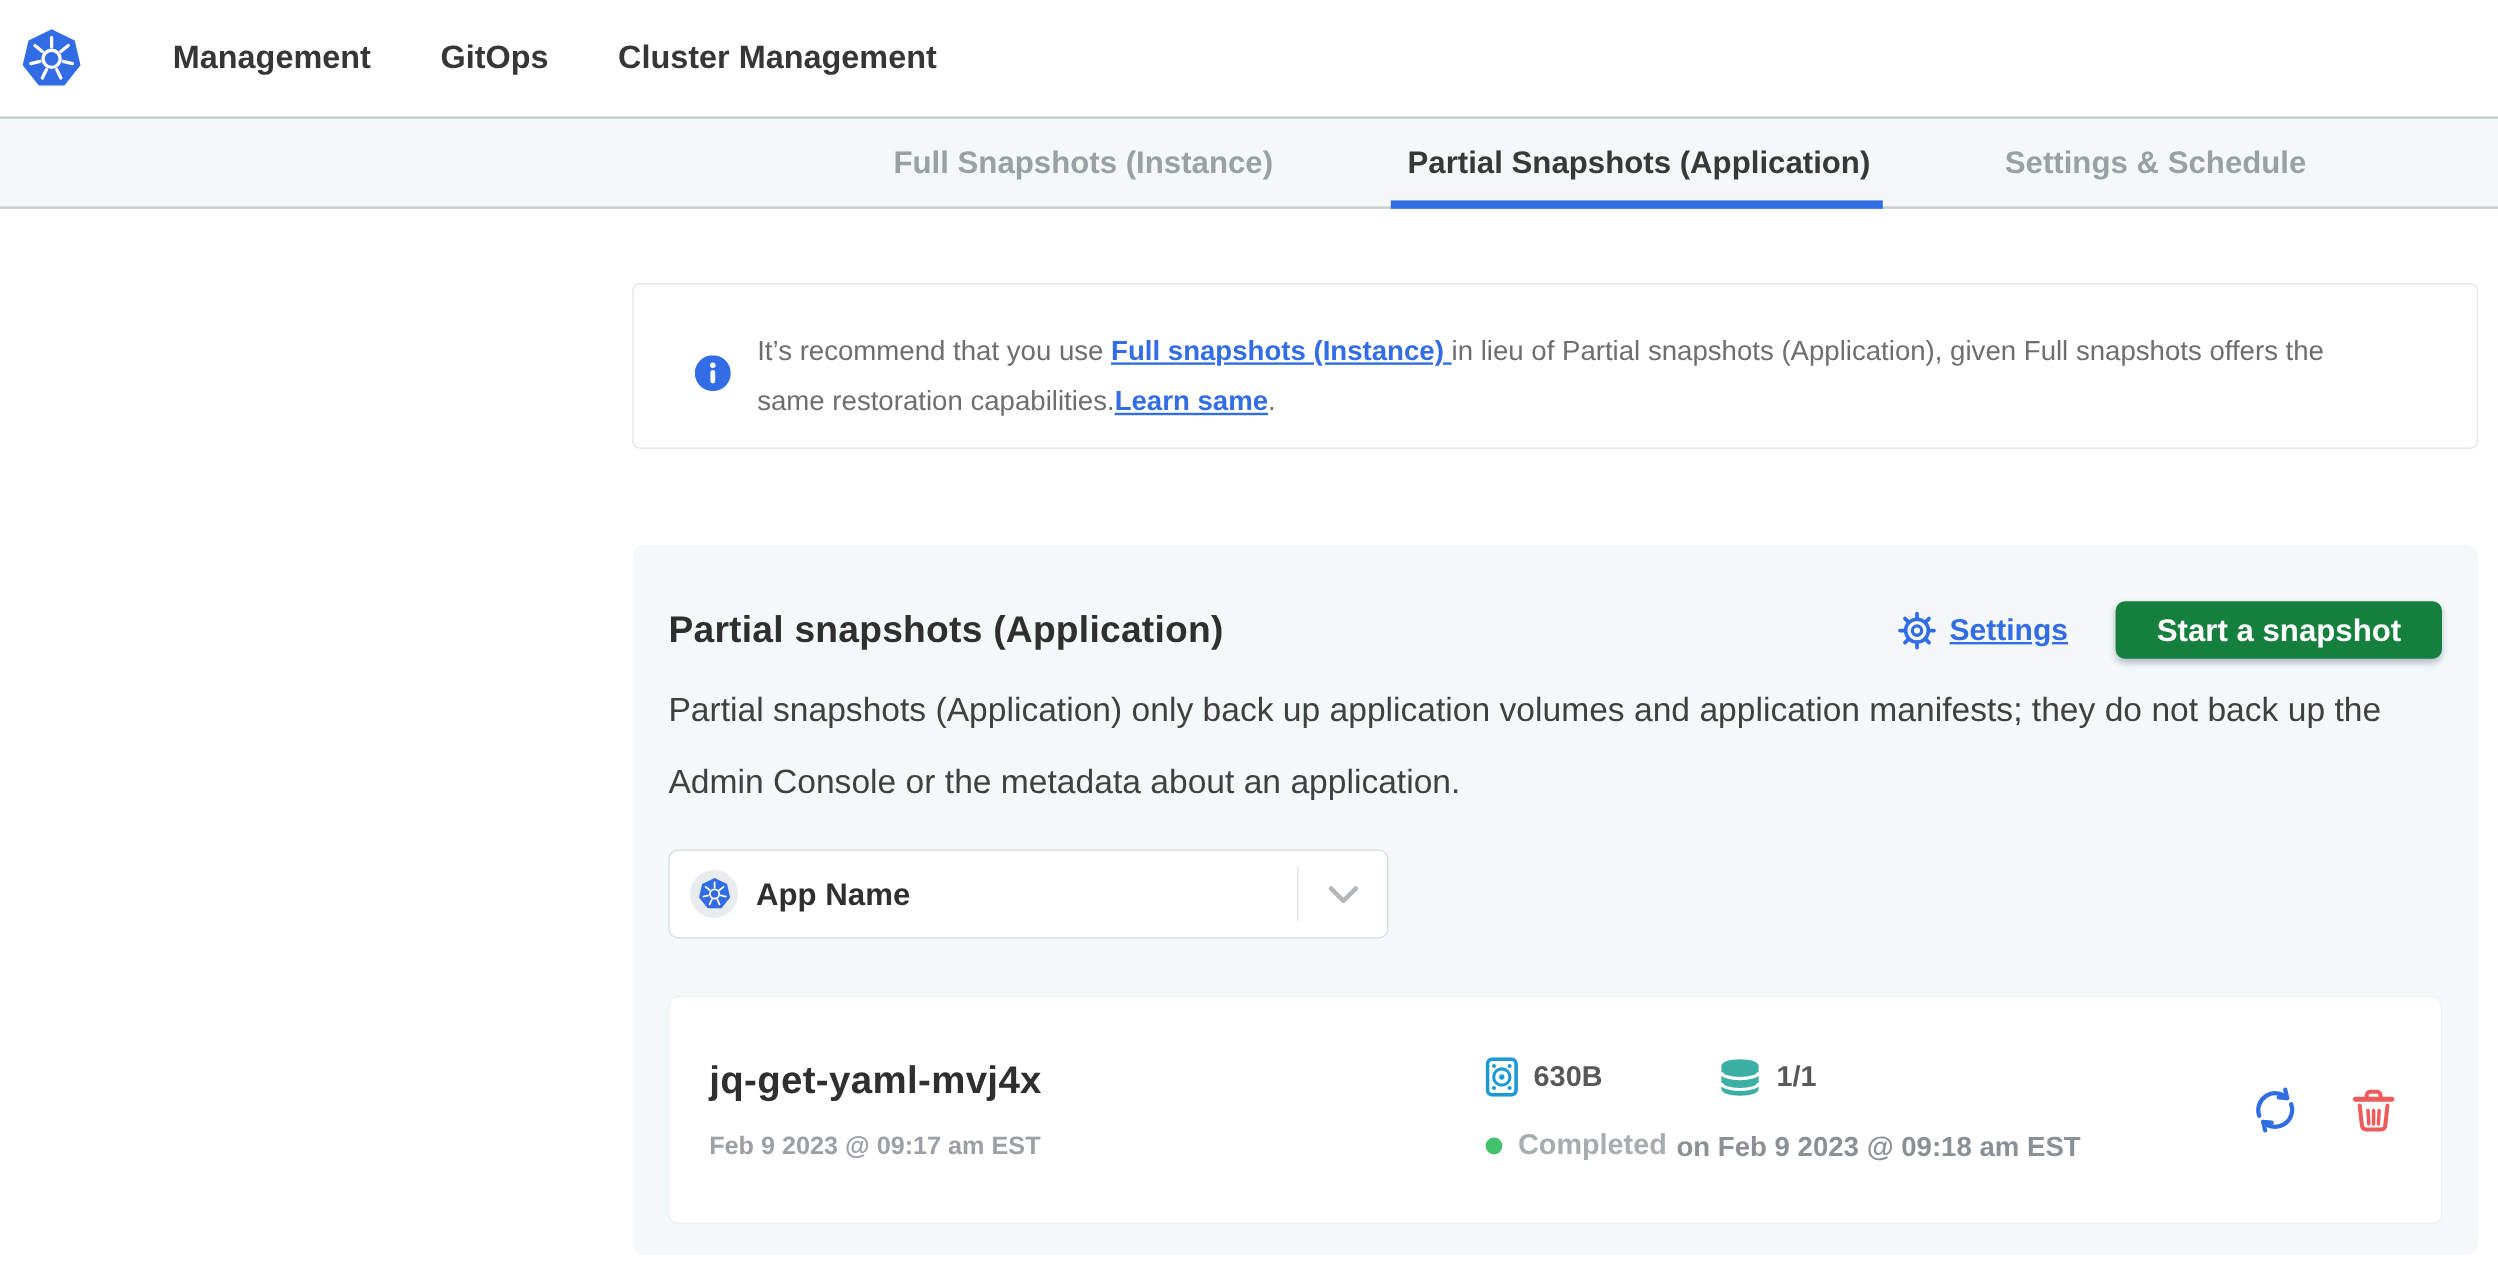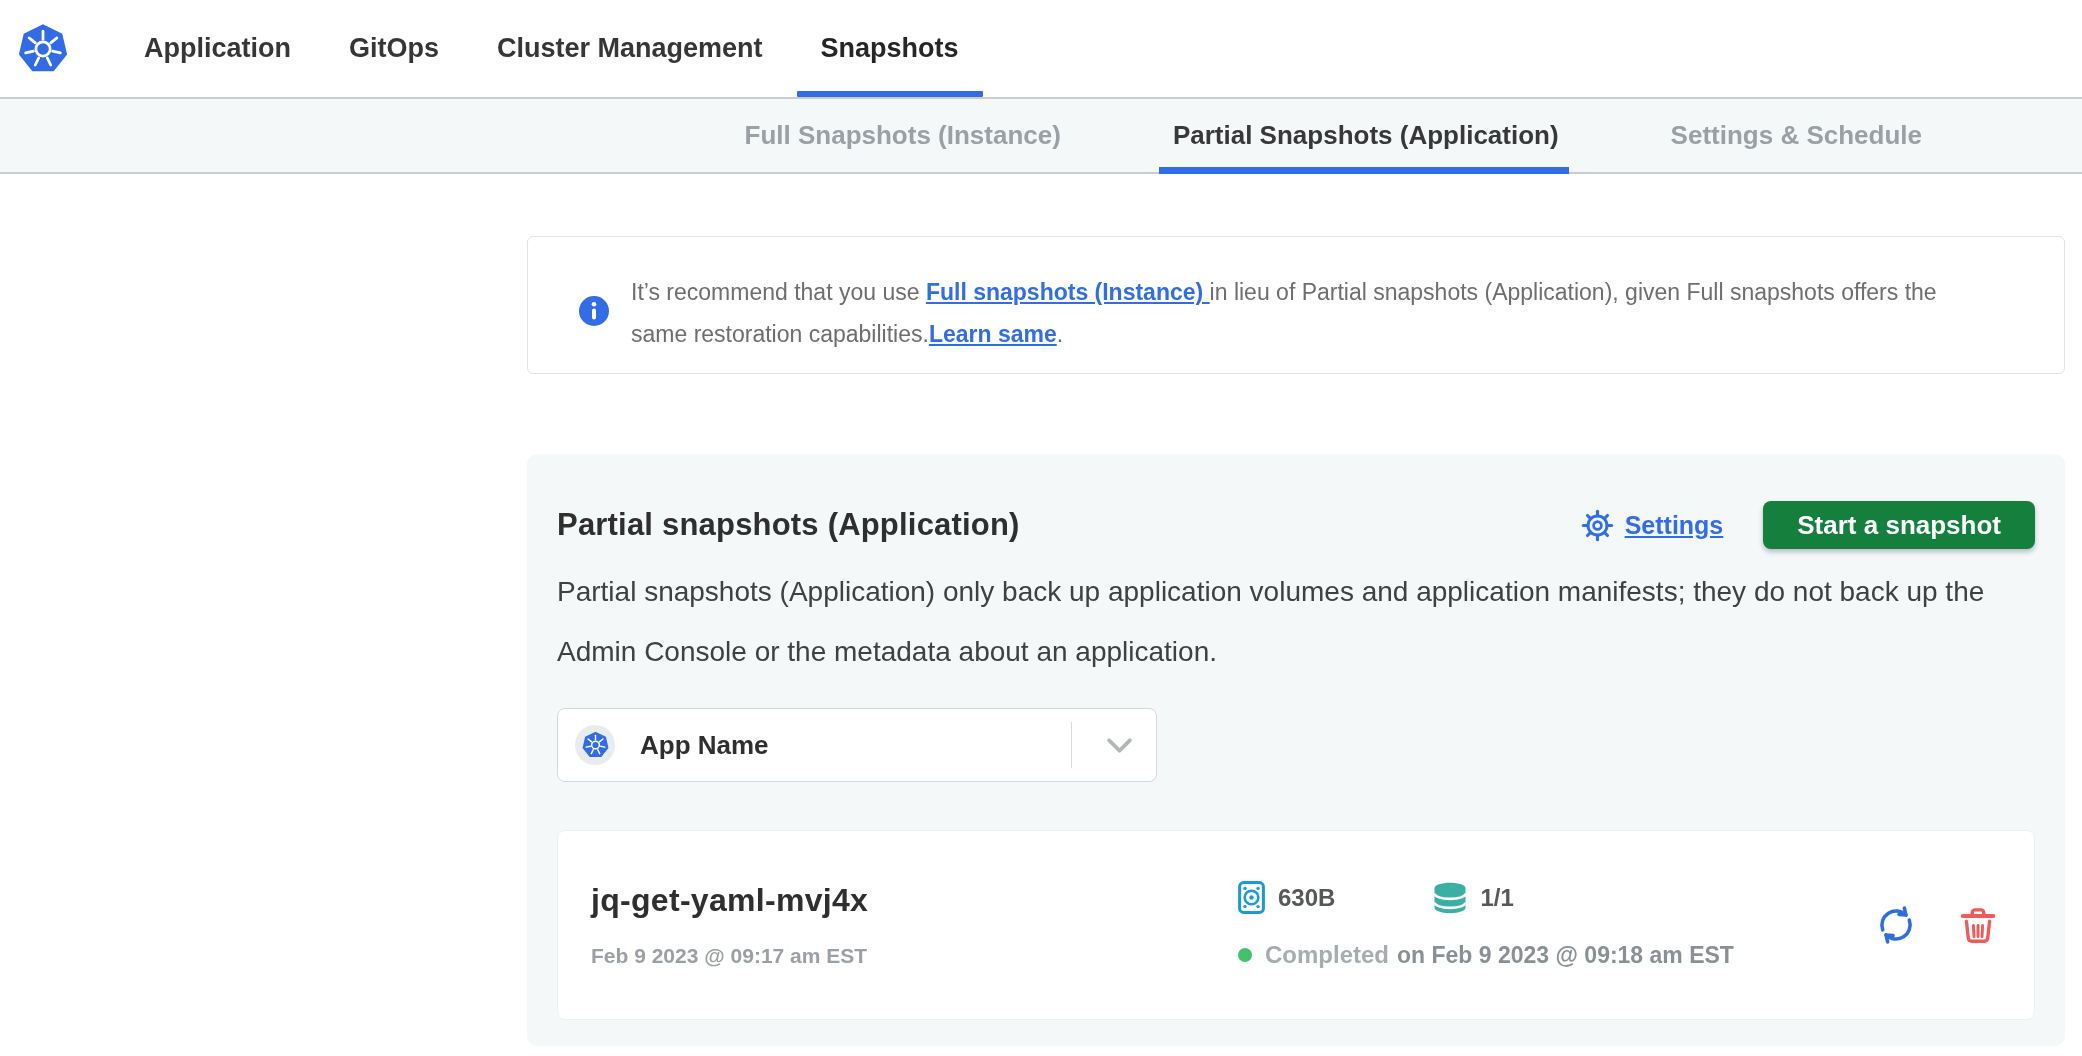--- a/index.html
+++ b/index.html
@@ -72,21 +72,21 @@
     box-shadow:0 3px 5px rgba(30,50,90,.3); cursor:pointer;
   }
   .panel-desc {
     margin-top:6px; max-width:1480px;
     font-size:28px; line-height:60px; color:#404040;
   }
 
   .app-select {
     margin-top:26px; width:600px; height:74px; background:#fff;
     border:1px solid #d6d9db; border-radius:8px;
-    display:flex; align-items:center; padding-left:17px; cursor:pointer;gap:10px;
+    display:flex; align-items:center; padding-left:17px; cursor:pointer;
   }
   .app-select .k8s-badge {
     width:40px; height:40px; border-radius:50%; background:#e9ecef;
     display:flex; align-items:center; justify-content:center;
   }
   .app-select .value { margin-left:15px; font-size:26px; font-weight:bold; color:#2f2f2f; }
   .app-select .spacer { flex:1; }
   .app-select .divider { width:1px; height:46px; background:#d9dcde; }
   .app-select .chev-box { width:74px; display:flex; align-items:center; justify-content:center; }
 
@@ -123,24 +123,23 @@
         <line x1="18" y1="11.8" x2="18" y2="6"></line>
         <line x1="23.63" y1="14.51" x2="28.16" y2="10.89"></line>
         <line x1="25.02" y1="20.60" x2="30.67" y2="21.89"></line>
         <line x1="21.12" y1="25.49" x2="23.64" y2="30.71"></line>
         <line x1="14.88" y1="25.49" x2="12.36" y2="30.71"></line>
         <line x1="10.98" y1="20.60" x2="5.33" y2="21.89"></line>
         <line x1="12.37" y1="14.51" x2="7.84" y2="10.89"></line>
       </g>
     </svg>
     <nav>
-      <div class="nav-item">Application</div>
+      <div class="nav-item">Management</div>
       <div class="nav-item">GitOps</div>
       <div class="nav-item">Cluster Management</div>
-      <div class="nav-item active">Snapshots</div>
     </nav>
   </header>
 
   <div class="subnav">
     <div class="subtab">Full Snapshots (Instance)</div>
     <div class="subtab active">Partial Snapshots (Application)</div>
     <div class="subtab">Settings &amp; Schedule</div>
   </div>
 
   <main class="content">

